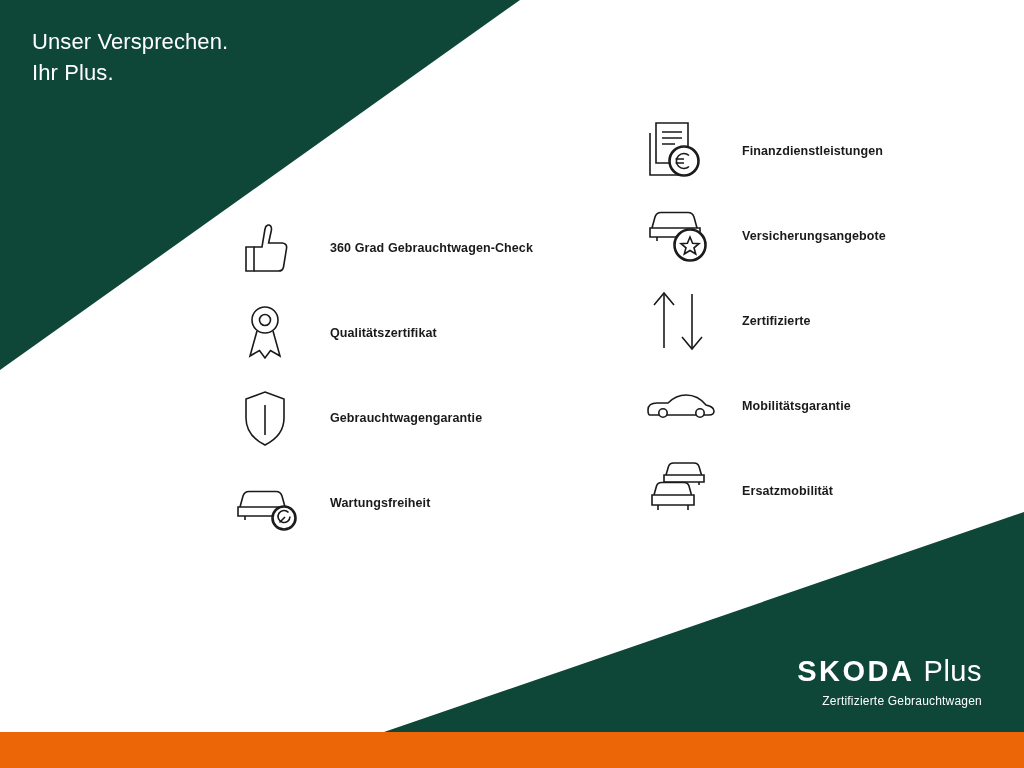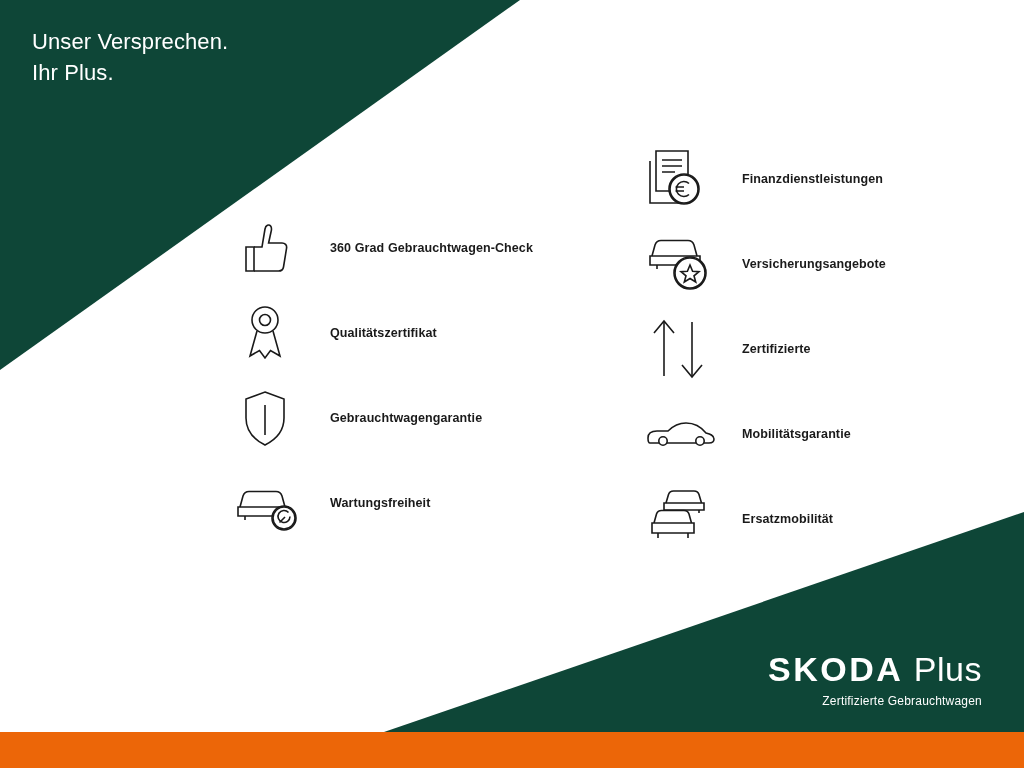--- a/index.html
+++ b/index.html
@@ -61,21 +61,21 @@
 
   
   .brand {
     position: absolute;
     right: 42px;
     bottom: 60px;
     text-align: right;
     color: #ffffff;
   }
   .brand-line1 {
-    font-size: 34px;
+    font-size: 29px;
     letter-spacing: 1px;
     line-height: 1.1;
   }
   .brand-line1 .skoda {
     font-weight: 700;
     letter-spacing: 2.5px;
   }
   .brand-line1 .plus {
     font-weight: 400;
     letter-spacing: 0.5px;
@@ -85,21 +85,21 @@
     margin-top: 6px;
     font-weight: 400;
     letter-spacing: 0.2px;
   }
 
   
   .col {
     position: absolute;
   }
   .col-left  { left: 232px; top: 205px; width: 360px; }
-  .col-right { left: 644px; top: 136px; width: 360px; }
+  .col-right { left: 644px; top: 108px; width: 360px; }
 
   .feature {
     display: flex;
     align-items: center;
     height: 85px;
   }
   .feature .icon {
     width: 76px;
     min-width: 76px;
     height: 70px;

